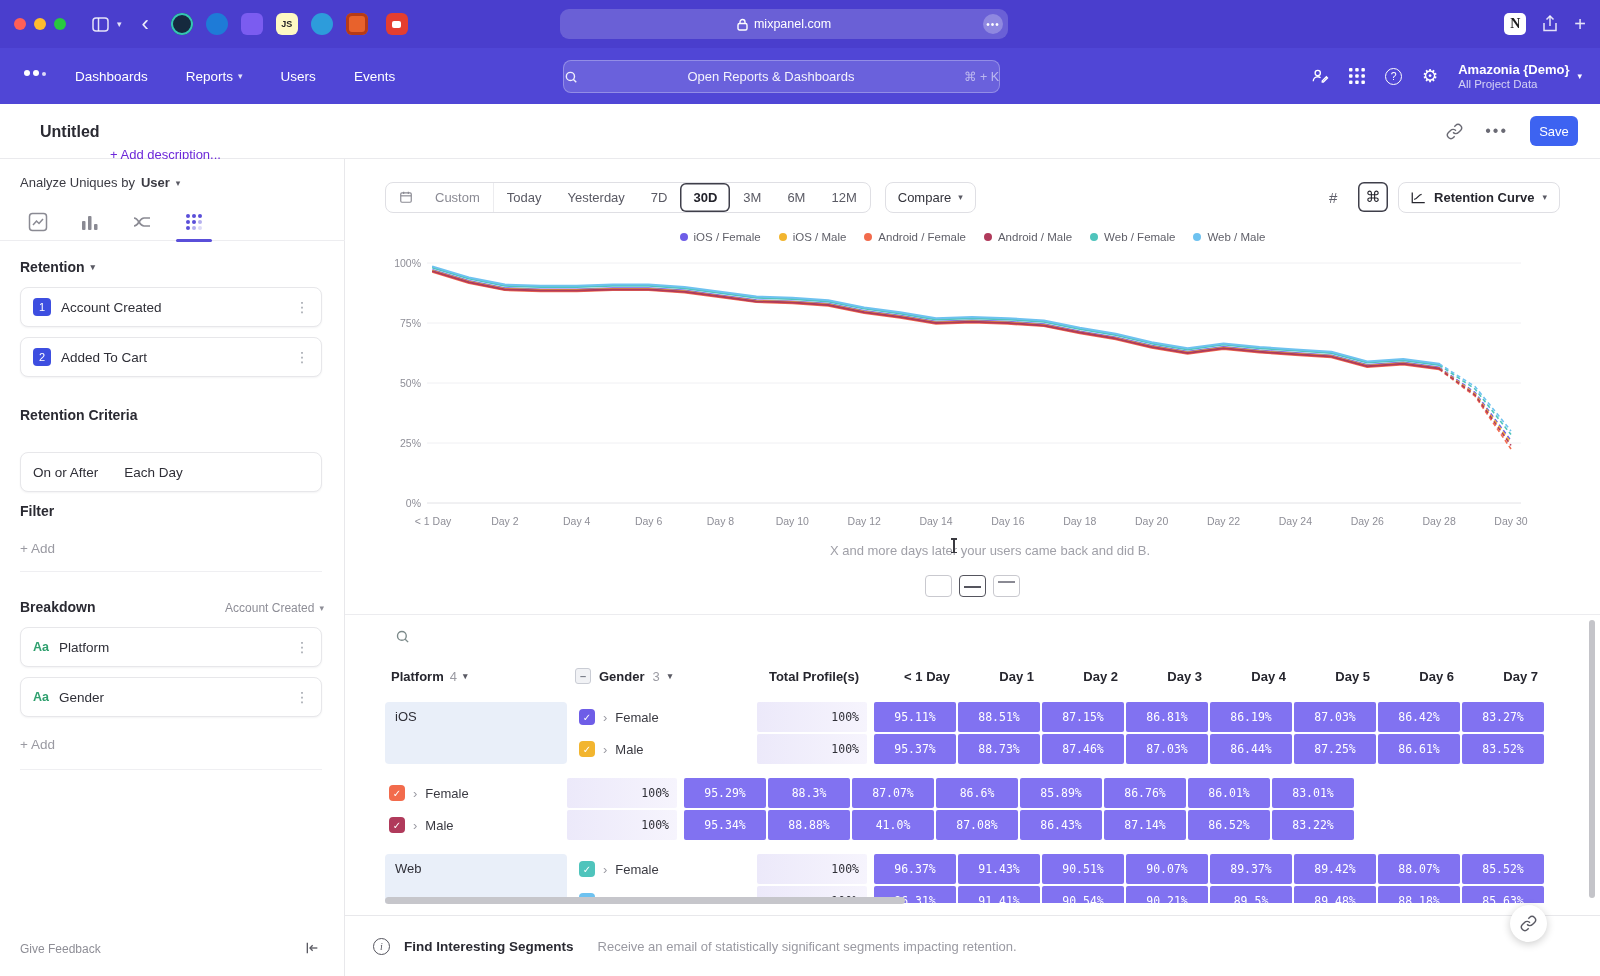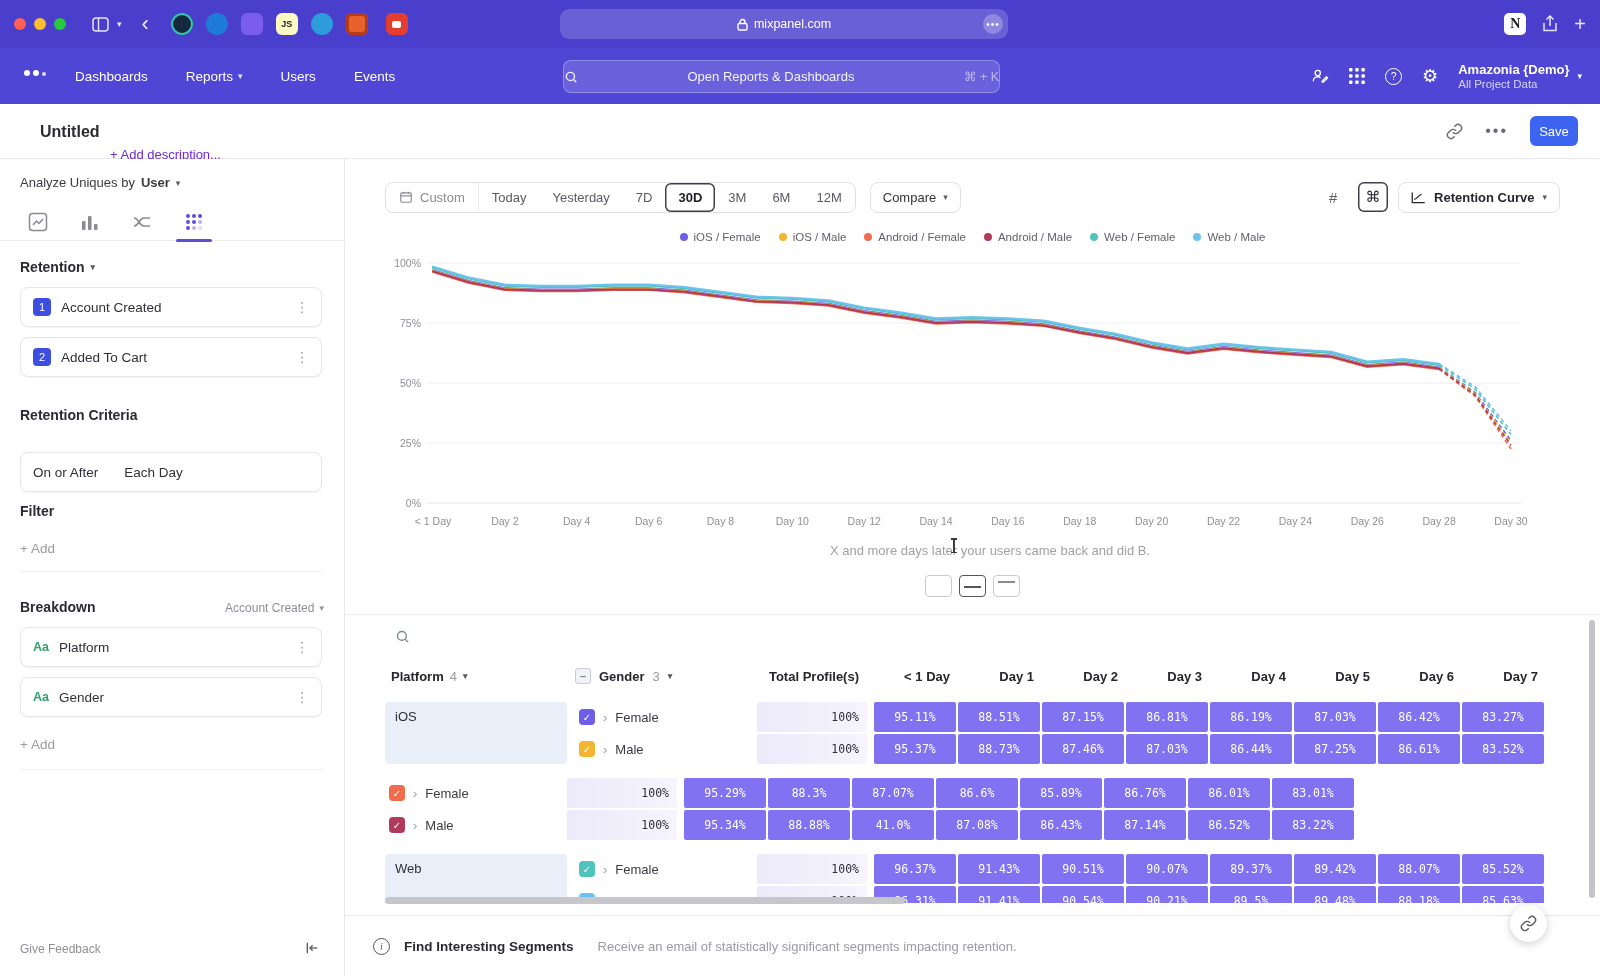--- a/index.html
+++ b/index.html
@@ -66,21 +66,21 @@
   .addlink { position:absolute; left:20px; font-size:13.5px; color:#9A9AA2; }
   .sb-divider { position:absolute; left:20px; width:302px; height:1px; background:#EFEFF2; }
   #bd-scope { position:absolute; right:20px; font-size:12px; color:#8E8E97; display:flex; gap:5px; align-items:center; }
   #feedback { position:absolute; left:20px; bottom:20px; font-size:12px; color:#8E8E96; }
   #collapse { position:absolute; right:24px; bottom:16px; color:#5A5A62; }
 
   
   #main { position:absolute; top:159px; left:345px; width:1255px; height:756px; background:#fff; }
   #toolbar { position:absolute; top:22px; left:40px; right:40px; height:32px; display:flex; align-items:center; }
   #dategroup { display:flex; border:1px solid #DFDFE4; border-radius:8px; background:#fff; align-items:stretch; }
-  .seg { padding:7px 13px; font-size:13px; color:#5A5A64; display:flex; align-items:center; gap:7px; }
+  .seg { padding:7px 13px; font-size:13px; color:#5A5A64; display:flex; align-items:center; gap:22px; }
   .seg.first { border-right:1px solid #ECECEF; color:#8A8A93; }
   .seg.selected { box-shadow:inset 0 0 0 1.5px #3F3F4A; border-radius:6px; color:#22222A; font-weight:bold; }
   #comparebtn { margin-left:14px; border:1px solid #DFDFE4; border-radius:8px; padding:7px 12px; font-size:13px; color:#33333B; display:flex; gap:7px; align-items:center; background:#fff; }
   #tb-right { margin-left:auto; display:flex; align-items:center; gap:10px; }
   .icbtn { width:30px; height:30px; display:flex; align-items:center; justify-content:center; border-radius:6px; color:#5F5F6A; font-size:15px; }
   .icbtn.active { box-shadow:inset 0 0 0 1.5px #3F3F4A; color:#22222A; }
   #viewsel { border:1px solid #DFDFE4; border-radius:8px; padding:7px 12px; font-size:13px; color:#26262E; font-weight:bold; display:flex; gap:8px; align-items:center; background:#fff; }
   .chevd { font-size:9px; color:#5A5A64; font-weight:normal; }
 
   #legend { position:absolute; top:72px; left:0; width:100%; display:flex; justify-content:center; gap:18px; }

